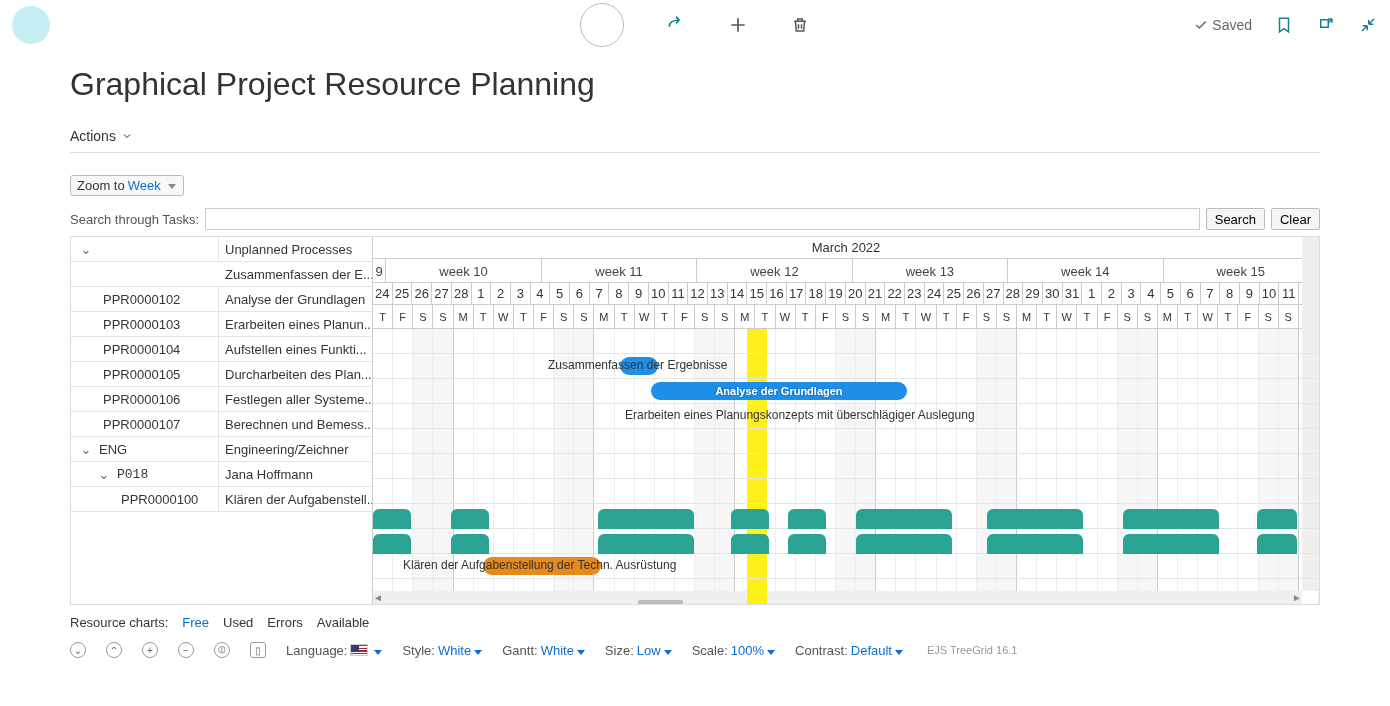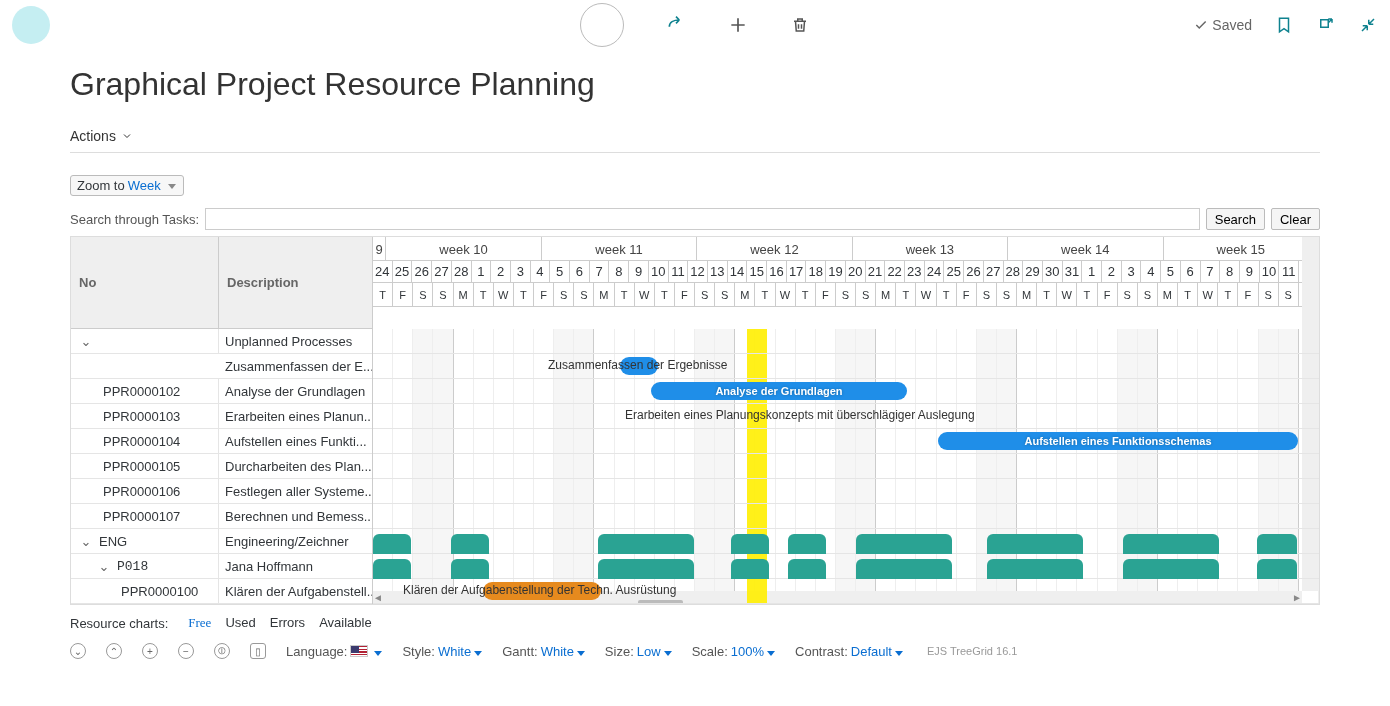--- a/index.html
+++ b/index.html
@@ -107,21 +107,21 @@
   .bar.blue{background:#1f8ee8;}
   .bar.orange{background:#e68a1e;}
   .bar.teal{background:#2aa393;border-radius:6px 6px 0 0;height:20px;top:5px;}
   .row-text{position:absolute;top:4px;font-size:12px;color:#333;white-space:nowrap;z-index:4;}
   .row-text.fg{z-index:4;}
   
   .rp-scroll{position:absolute;right:0;top:0;bottom:13px;width:17px;background:#efefef;}
   .rp-hscroll{position:absolute;left:0;right:17px;bottom:0;height:13px;background:#efefef;display:flex;align-items:center;}
   
   
-  .charts-row{display:flex;align-items:center;gap:20px;margin-top:10px;font-size:13px;}
+  .charts-row{display:flex;align-items:center;gap:14px;margin-top:10px;font-size:13px;}
   .charts-row .lbl{color:#32363a;}
   .charts-row .link{cursor:pointer;}
   .charts-row .link.active{color:#0a6ed1;}
   
   .config-row{
     display:flex;align-items:center;gap:20px;margin-top:12px;font-size:13px;color:#555;
     flex-wrap:nowrap;
   }
   .config-row .citem{display:flex;align-items:center;gap:3px;}
   .config-row .blue{color:#0a6ed1;}
@@ -207,24 +207,20 @@
 
   <div class="search-row">
     <label>Search through Tasks:</label>
     <input type="text" value="" style="">
     <button class="sbtn">Search</button>
     <button class="sbtn">Clear</button>
   </div>
 
   <div class="grid-wrap">
     <div class="left-pane">
-      <div class="lp-head">
-        <div class="col no">No</div>
-        <div class="col desc">Description</div>
-      </div>
       <div id="lp-body">
           <div class="lp-row">
             <div class="c1" style="padding-left: 8px;">
               <span class="chev">⌄</span>
               <span style="margin-left: 6px;"></span>
             </div>
             <div class="c2">Unplanned Processes</div>
           </div>
           <div class="lp-row">
             <div class="c1" style="padding-left: 26px; margin-top: 36px;">
@@ -285,20 +281,21 @@
           <div class="lp-row">
             <div class="c1" style="padding-left: 44px;">
               <span style="margin-left: 6px;">PPR0000100</span>
             </div>
             <div class="c2">Klären der Aufgabenstell...</div>
           </div>
         </div>
     </div>
     <div class="right-pane">
       <div class="rp-head">
+        <div class="rp-month">March 2022</div>
         <div class="rp-weeks" id="rp-weeks">
             <div class="wk" style="flex: 0.08 1 0%;">9</div>
             <div class="wk">week 10</div>
             <div class="wk">week 11</div>
             <div class="wk">week 12</div>
             <div class="wk">week 13</div>
             <div class="wk">week 14</div>
             <div class="wk">week 15</div>
           </div>
         <div class="rp-days" id="rp-days">
@@ -457,23 +454,20 @@
             <div class="g-row">
               <div class="row-text fg" style="left: 175px;">Zusammenfassen der Ergebnisse</div>
               <div class="bar blue" style="left: 247px; width: 38px;"></div>
             </div>
             <div class="g-row">
               <div class="bar blue" style="left: 278px; width: 256px;">Analyse der Grundlagen</div>
             </div>
             <div class="g-row">
               <div class="row-text fg" style="left: 252px;">Erarbeiten eines Planungskonzepts mit überschlägiger Auslegung</div>
             </div>
-            <div class="g-row">
-              <div class="bar blue" style="left: 565px; width: 360px;">Aufstellen eines Funktionsschemas</div>
-            </div>
             <div class="g-row"></div>
             <div class="g-row"></div>
             <div class="g-row"></div>
             <div class="g-row">
               <div class="bar teal" style="left: 0px; width: 38px;"></div>
               <div class="bar teal" style="left: 78px; width: 38px;"></div>
               <div class="bar teal" style="left: 225px; width: 96px;"></div>
               <div class="bar teal" style="left: 358px; width: 38px;"></div>
               <div class="bar teal" style="left: 415px; width: 38px;"></div>
               <div class="bar teal" style="left: 483px; width: 96px;"></div>
@@ -504,21 +498,21 @@
         <div style="flex:1;position:relative;">
             <div style="position:absolute;left:28%;width:5%;height:9px;top:2px;background:#bbb;border-radius:2px;"></div>
           </div>
         <span style="width:10px;text-align:center;color:#888;font-size:10px;">►</span>
       </div>
     </div>
   </div>
 
   <div class="charts-row">
     <span class="lbl">Resource charts:</span>
-    <span id="chart-opts"><span class="link active" style="margin-right: 14px; font-family: Liberation Serif, serif;">Free</span><span class="link" style="margin-right: 14px;">Used</span><span class="link" style="margin-right: 14px;">Errors</span><span class="link" style="margin-right: 14px;">Available</span></span>
+    <span id="chart-opts"><span class="link active" style="margin-right: 14px;">Free</span><span class="link" style="margin-right: 14px;">Used</span><span class="link" style="margin-right: 14px;">Errors</span><span class="link" style="margin-right: 14px;">Available</span></span>
   </div>
 
   <div class="config-row">
     <span class="mini-ico">⌄</span>
     <span class="mini-ico">⌃</span>
     <span class="mini-ico">+</span>
     <span class="mini-ico">−</span>
     <span class="mini-ico">⦶</span>
     <span class="mini-ico" style="border-radius:3px;">▯</span>
     <span class="citem">

